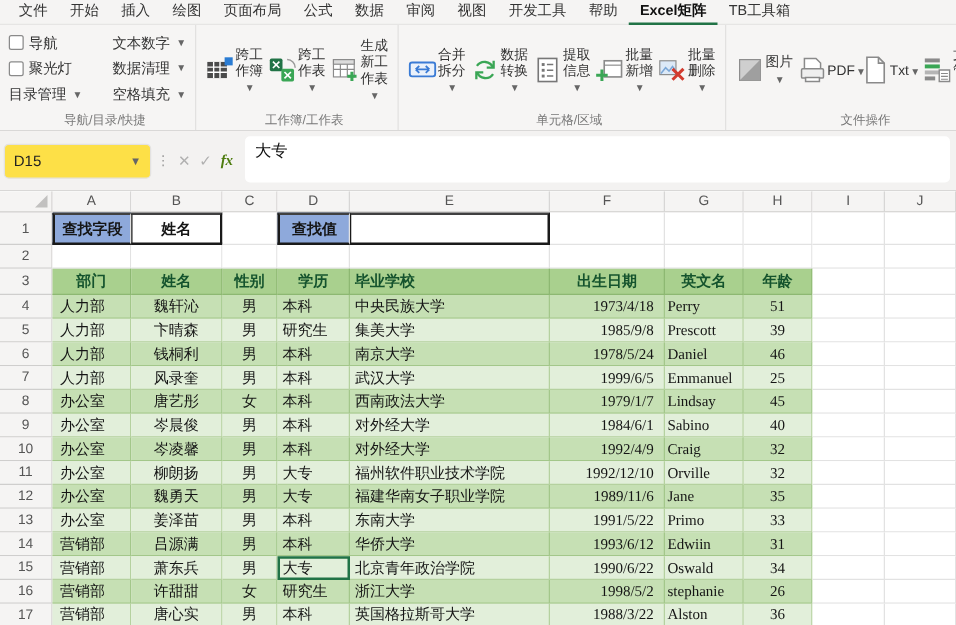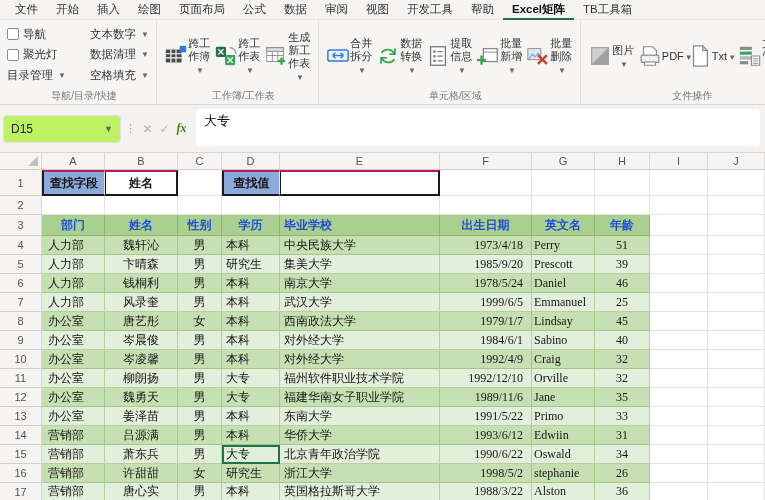--- a/index.html
+++ b/index.html
@@ -22,21 +22,21 @@
   .sitem{display:flex;align-items:center;gap:4px;font-size:11.5px;color:#333;white-space:nowrap;}
   .checkbox{width:10px;height:10px;border:1px solid #8a8a8a;background:#fff;border-radius:2px;flex:none;}
   .arrow{font-size:8px;color:#666;margin-left:1px;}
   .big-row{display:flex;gap:3px;height:100%;}
   .bitem{width:47px;display:flex;flex-direction:row;align-items:center;text-align:center;
          font-size:11px;line-height:13px;color:#333;}
   .bicon{height:26px;margin:1px 0 3px;display:flex;align-items:center;}
   
   .fbar{height:48px;background:#f3f2f1;display:flex;align-items:center;
         padding:0 3px;box-sizing:border-box;border-bottom:1px solid #d8d7d6;}
-  .namebox{width:118px;height:28px;background:#bef264;border:1px solid #e3e2e1;border-radius:4px;
+  .namebox{width:118px;height:28px;background:#fde047;border:1px solid #e3e2e1;border-radius:4px;
            display:flex;align-items:center;padding:0 7px;font-size:12px;color:#222;box-sizing:border-box;}
   .namebox .chev{margin-left:auto;font-size:9px;color:#666;}
   .fdots{color:#9a9a9a;font-size:11px;padding:0 4px;letter-spacing:-1px;}
   .fbtn{width:17px;text-align:center;color:#b0b0b0;font-size:12px;}
   .fxbtn{font-family:"Liberation Serif",serif;font-style:italic;font-weight:bold;color:#4d7c0f;}
   .finput{flex:1;align-self:stretch;margin:4px 2px 6px 6px;background:#fff;border-radius:4px;
           padding:3px 8px;font-family:"Liberation Serif","DejaVu Serif",serif;
           font-size:13px;color:#111;box-sizing:border-box;}
   
   .sheet{height:347px;overflow:hidden;display:grid;background:#fff;
@@ -44,32 +44,32 @@
          grid-template-rows:17px 26px 19px 21px repeat(13,19px) 18px;
          font-family:"Liberation Serif","DejaVu Serif",serif;font-size:12px;color:#151515;}
   .hd{background:#f5f4f3;border-right:1px solid #d7d6d5;border-bottom:1px solid #cfcecd;
       display:flex;align-items:center;justify-content:center;font-family:"Liberation Sans",sans-serif;
       font-size:11px;color:#555;}
   .corner{position:relative;}
   .corner:after{content:"";position:absolute;right:3px;bottom:3px;border-style:solid;
       border-width:0 0 10px 10px;border-color:transparent transparent #c2c1c0 transparent;}
   .cell{background:#fff;border-right:1px solid #e2e2e2;border-bottom:1px solid #e2e2e2;
         display:flex;align-items:center;overflow:hidden;white-space:nowrap;box-sizing:border-box;}
-  .thead{background:#a9d08e;font-weight:bold;color:#1d4ed8;
+  .thead{background:#a9d08e;font-weight:bold;color:#14532d;
          border-right:1px solid #8db872;border-bottom:1px solid #8db872;}
   .bandA{background:#c6e0b4;border-right:1px solid #a3c78a;border-bottom:1px solid #a3c78a;}
   .bandB{background:#e2efda;border-right:1px solid #b5d19f;border-bottom:1px solid #b5d19f;}
   .blue{background:#8ea9db;font-weight:bold;justify-content:center;}
   .inbox{background:#fff;font-weight:bold;justify-content:center;}
   .al{justify-content:flex-start;}
   .ac{justify-content:center;}
   .ar{justify-content:flex-end;}
   .p6{padding-left:6px;} .p4{padding-left:4px;} .p2{padding-left:2px;} .pr8{padding-right:8px;}
   .sel{outline:2px solid #217346;outline-offset:-2px;}
-  .bt2{border-top:2px solid #be185d;} .bb2{border-bottom:2px solid #1a1a1a;}
+  .bt2{border-top:2px solid #404040;} .bb2{border-bottom:2px solid #1a1a1a;}
   .bl2{border-left:2px solid #1a1a1a;} .br2{border-right:2px solid #1a1a1a;}
   .bl1{border-left:1px solid #1a1a1a;}
 </style>
 </head>
 <body>
 
 <div class="menubar">
     <div class="menutab">文件</div>
     <div class="menutab">开始</div>
     <div class="menutab">插入</div>
@@ -325,21 +325,21 @@
     <div class="cell bandA al p2">Perry</div>
     <div class="cell bandA ac">51</div>
     <div class="cell"></div>
     <div class="cell"></div>
     <div class="hd">5</div>
     <div class="cell bandB al p6">人力部</div>
     <div class="cell bandB ac">卞晴森</div>
     <div class="cell bandB ac">男</div>
     <div class="cell bandB al p4">研究生</div>
     <div class="cell bandB al p4">集美大学</div>
-    <div class="cell bandB ar pr8">1985/9/20</div>
+    <div class="cell bandB ar pr8">1985/9/8</div>
     <div class="cell bandB al p2">Prescott</div>
     <div class="cell bandB ac">39</div>
     <div class="cell"></div>
     <div class="cell"></div>
     <div class="hd">6</div>
     <div class="cell bandA al p6">人力部</div>
     <div class="cell bandA ac">钱桐利</div>
     <div class="cell bandA ac">男</div>
     <div class="cell bandA al p4">本科</div>
     <div class="cell bandA al p4">南京大学</div>

